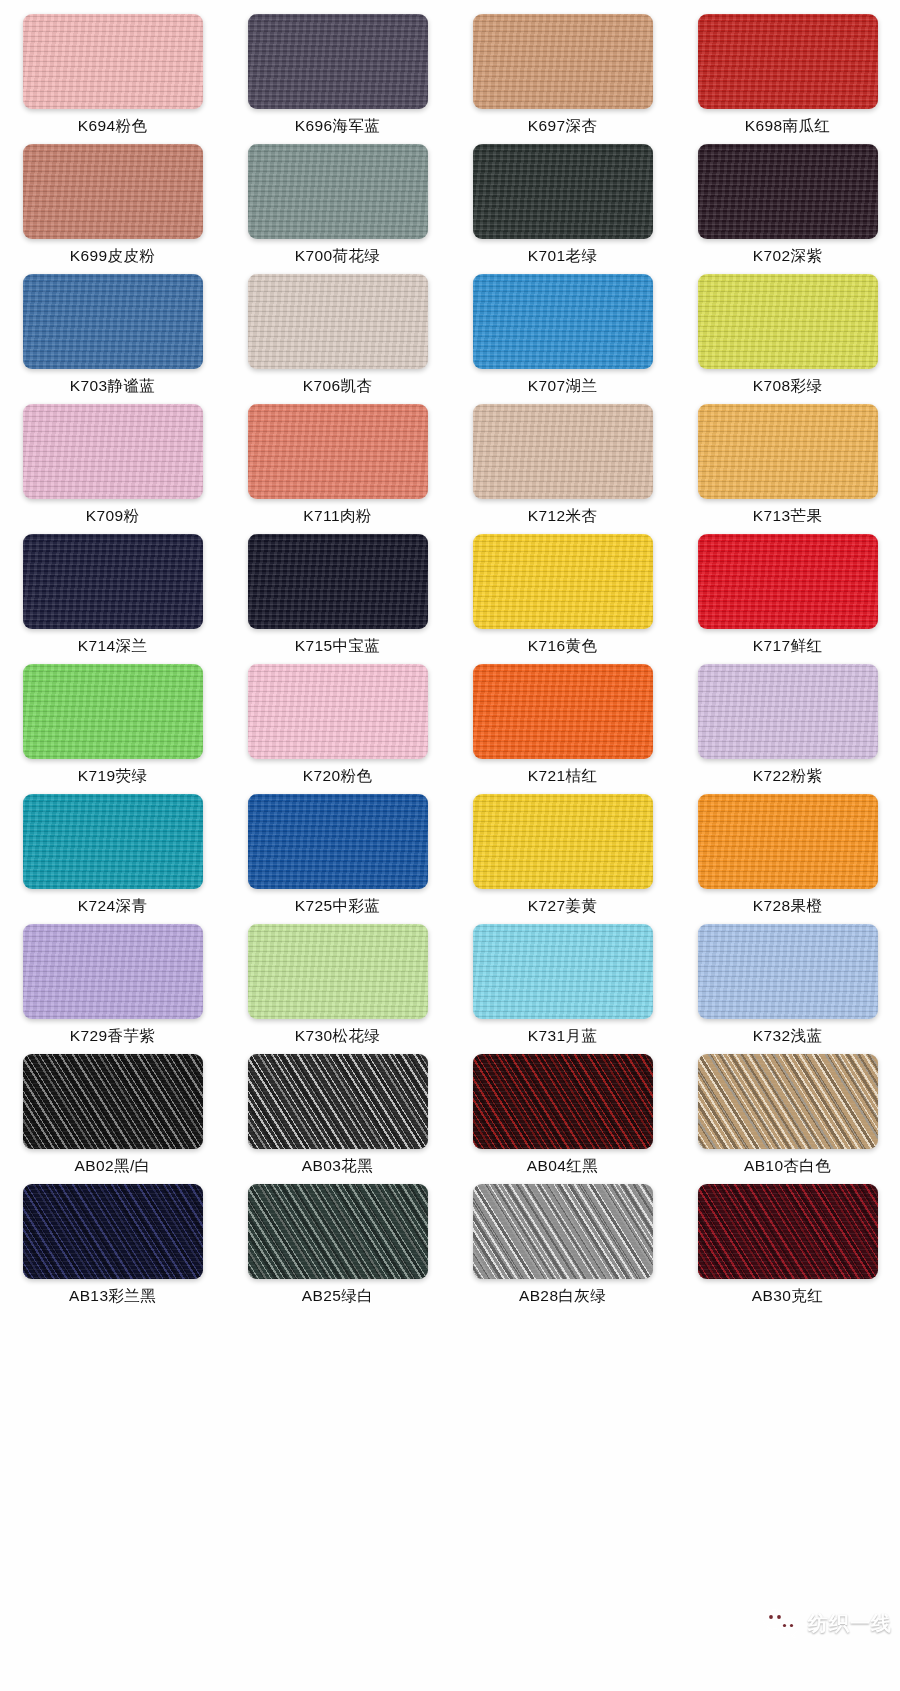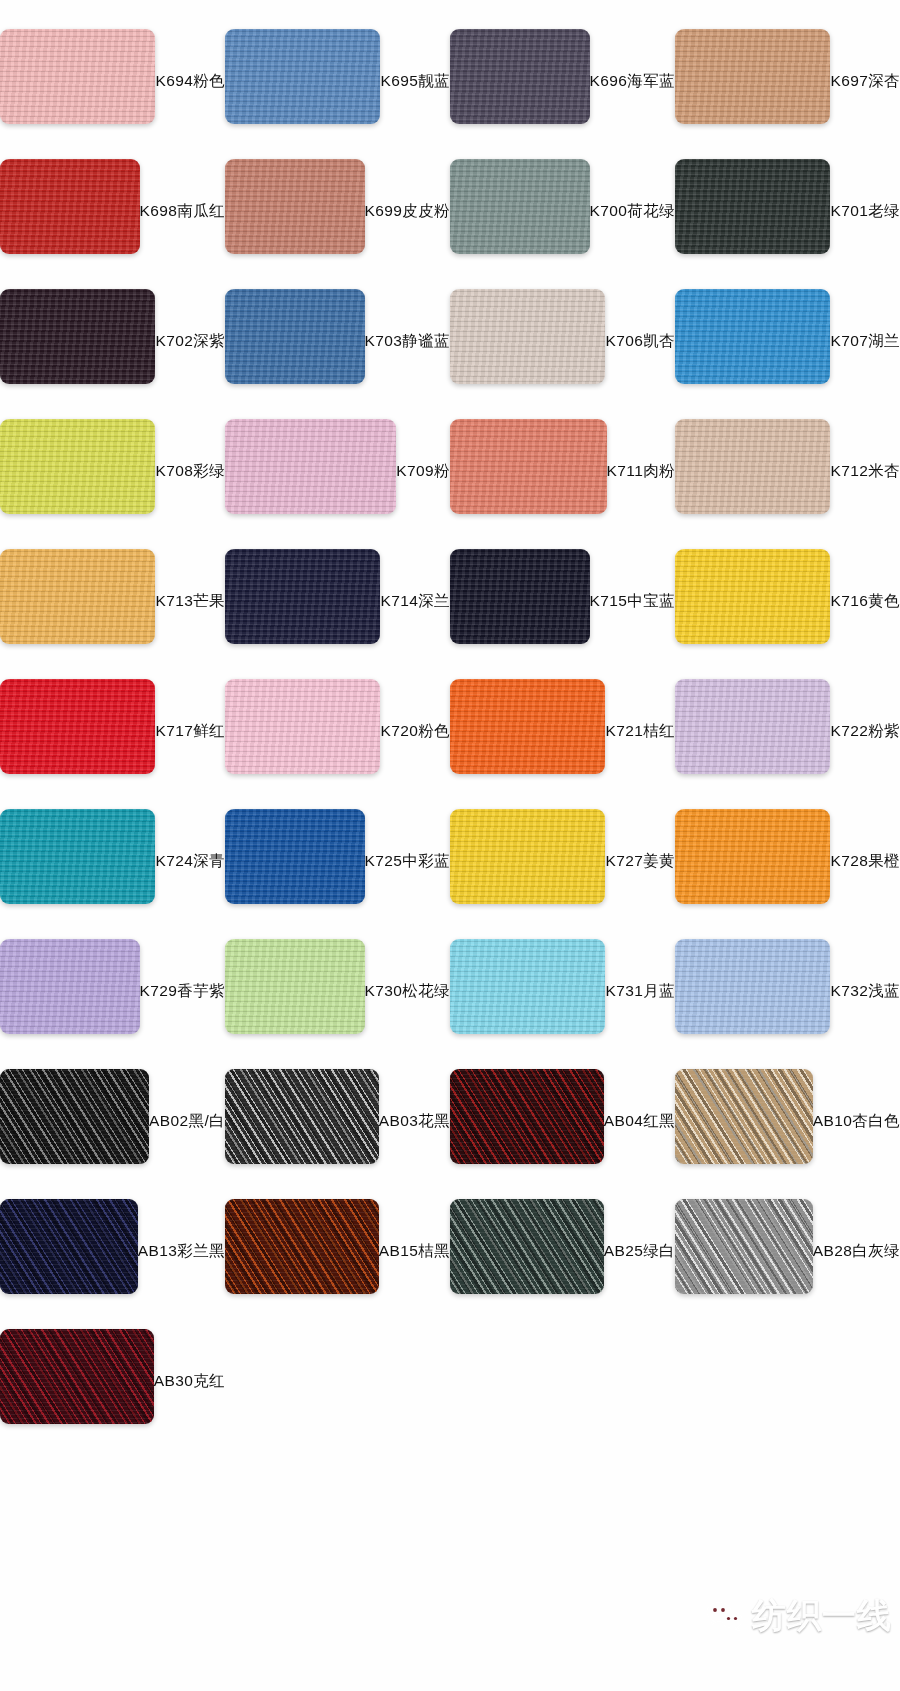--- a/index.html
+++ b/index.html
@@ -16,21 +16,21 @@
     padding:8px 0 0 0;
   }
   #grid {
     display:grid;
     grid-template-columns:repeat(4,225px);
     grid-template-rows:repeat(13,130px);
     width:900px;
   }
   .cell {
     display:flex;
-    flex-direction:row;
+    flex-direction:column;
     align-items:center;
     justify-content:flex-start;
     padding-top:6px;
   }
   .swatch {
     position:relative;
     width:180px;
     height:95px;
     border-radius:9px;
     overflow:hidden;
@@ -121,43 +121,39 @@
     position:absolute;
     right:8px;
     bottom:52px;
     display:flex;
     align-items:center;
     gap:7px;
     pointer-events:none;
     opacity:0.93;
   }
   #wm-text {
-    font-size:34px;
+    font-size:20px;
     font-weight:700;
     color:#ffffff;
     letter-spacing:1px;
     text-shadow:0 1px 2px rgba(0,0,0,0.35);
   }
   .wechat-logo { width:40px; height:32px; }
 </style>
 </head>
 <body>
 
 <div id="sheet">
 
   <div id="grid">
       <div class="cell">
         <div class="swatch solid" style="background-color: rgb(242, 184, 184);"></div>
         <div class="label">K694粉色</div>
       </div>
       <div class="cell">
-        <div class="swatch solid" style="background-color: rgb(88, 135, 189);"></div>
-        <div class="label">K695靓蓝</div>
-      </div>
-      <div class="cell">
         <div class="swatch solid" style="background-color: rgb(74, 68, 88);"></div>
         <div class="label">K696海军蓝</div>
       </div>
       <div class="cell">
         <div class="swatch solid" style="background-color: rgb(207, 154, 116);"></div>
         <div class="label">K697深杏</div>
       </div>
       <div class="cell">
         <div class="swatch solid" style="background-color: rgb(192, 33, 29);"></div>
         <div class="label">K698南瓜红</div>
@@ -220,20 +216,24 @@
       </div>
       <div class="cell">
         <div class="swatch solid" style="background-color: rgb(248, 207, 40);"></div>
         <div class="label">K716黄色</div>
       </div>
       <div class="cell">
         <div class="swatch solid" style="background-color: rgb(224, 15, 30);"></div>
         <div class="label">K717鲜红</div>
       </div>
       <div class="cell">
+        <div class="swatch solid" style="background-color: rgb(120, 212, 95);"></div>
+        <div class="label">K719荧绿</div>
+      </div>
+      <div class="cell">
         <div class="swatch solid" style="background-color: rgb(246, 194, 212);"></div>
         <div class="label">K720粉色</div>
       </div>
       <div class="cell">
         <div class="swatch solid" style="background-color: rgb(244, 96, 26);"></div>
         <div class="label">K721桔红</div>
       </div>
       <div class="cell">
         <div class="swatch solid" style="background-color: rgb(211, 191, 224);"></div>
         <div class="label">K722粉紫</div>
@@ -282,24 +282,20 @@
         <div class="swatch marl" style="background-color: rgb(42, 12, 14); --c2: #a01c1c;"></div>
         <div class="label">AB04红黑</div>
       </div>
       <div class="cell">
         <div class="swatch marl" style="background-color: rgb(185, 154, 114); --c2: #ece0cd;"></div>
         <div class="label">AB10杏白色</div>
       </div>
       <div class="cell">
         <div class="swatch marl" style="background-color: rgb(14, 16, 40); --c2: #34386e;"></div>
         <div class="label">AB13彩兰黑</div>
-      </div>
-      <div class="cell">
-        <div class="swatch marl" style="background-color: rgb(74, 20, 9); --c2: #b84a16;"></div>
-        <div class="label">AB15桔黑</div>
       </div>
       <div class="cell">
         <div class="swatch marl" style="background-color: rgb(43, 58, 54); --c2: #8f9c96;"></div>
         <div class="label">AB25绿白</div>
       </div>
       <div class="cell">
         <div class="swatch marl" style="background-color: rgb(141, 141, 141); --c2: #e6e6e6;"></div>
         <div class="label">AB28白灰绿</div>
       </div>
       <div class="cell">

